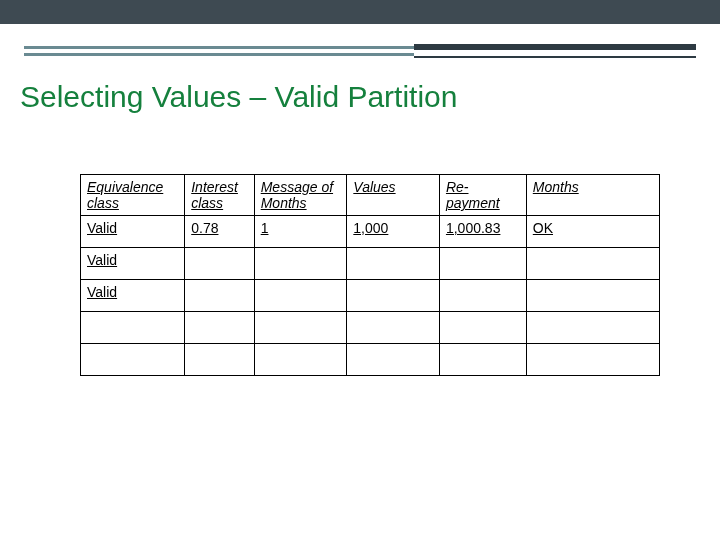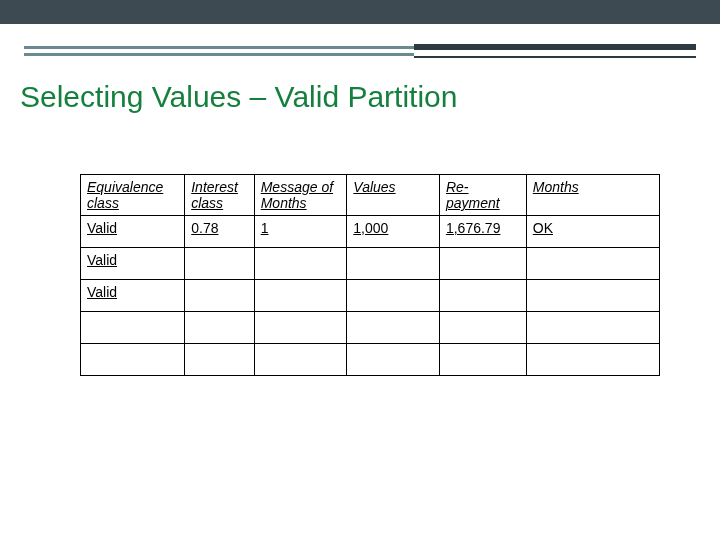--- a/index.html
+++ b/index.html
@@ -118,21 +118,21 @@
         <th>Re-payment</th>
         <th>Months</th>
       </tr>
     </thead>
     <tbody>
       <tr>
         <td>Valid</td>
         <td>0.78</td>
         <td>1</td>
         <td>1,000</td>
-        <td>1,676.79</td>
+        <td>1,000.83</td>
         <td>OK</td>
       </tr>
       <tr>
         <td>Valid</td>
         <td></td>
         <td></td>
         <td></td>
         <td></td>
         <td></td>
       </tr>

